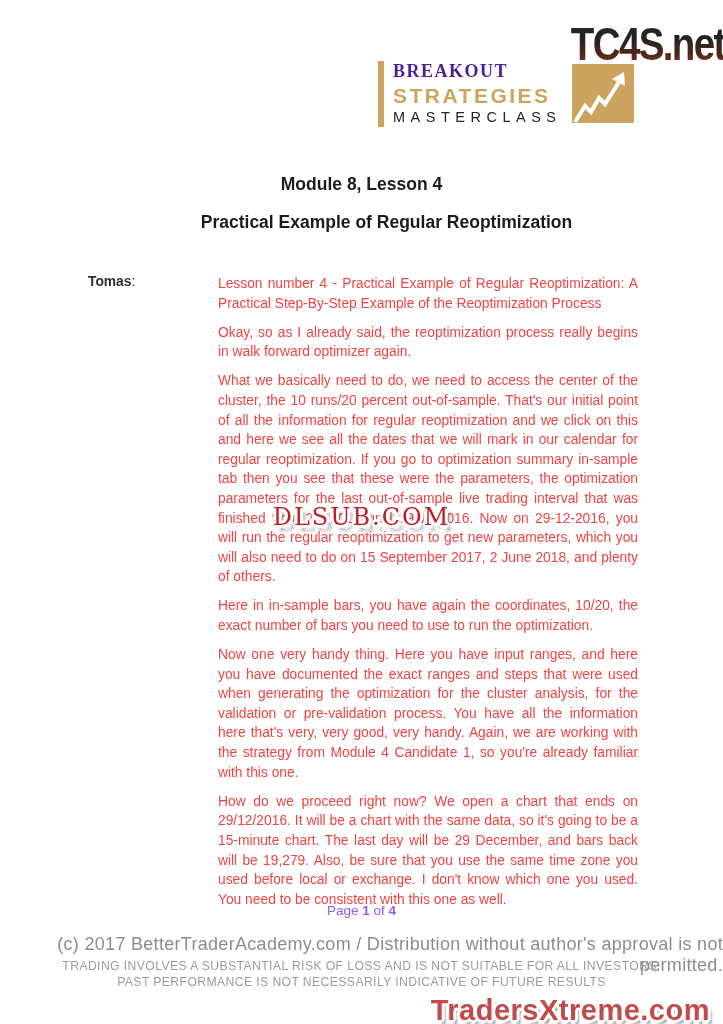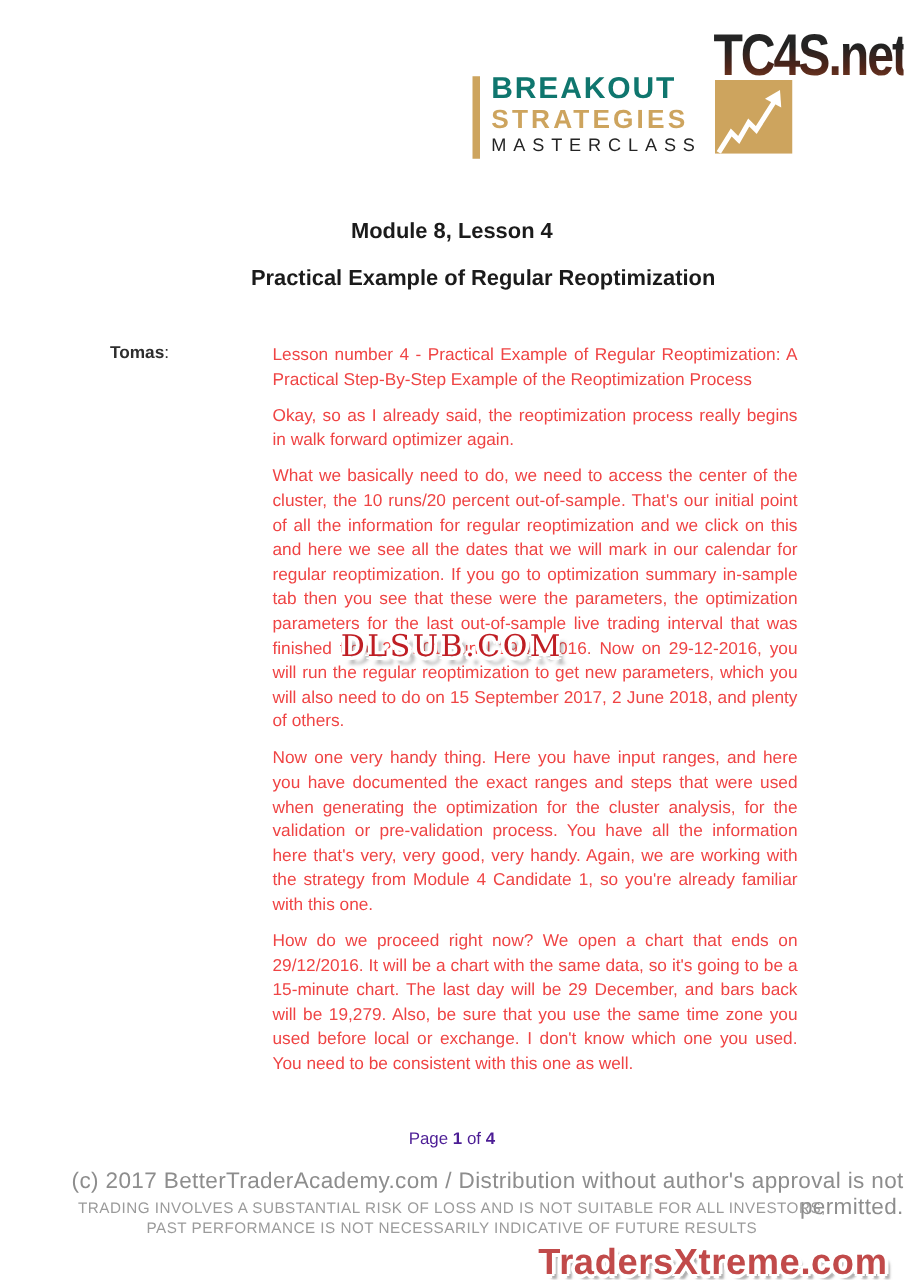--- a/index.html
+++ b/index.html
@@ -18,21 +18,21 @@
     font-size:47px;font-weight:bold;letter-spacing:-2px;
     transform:scaleX(.82);transform-origin:100% 50%;
     background:linear-gradient(to bottom,#2c2c2c 0%,#222222 38%,#4e251a 68%,#8a4527 100%);
     -webkit-background-clip:text;background-clip:text;color:transparent;
     white-space:nowrap;
   }
 
   
   .logo{position:absolute;left:378px;top:44px;display:flex;align-items:flex-start;}
   .logo-bar{width:6px;height:66px;margin-top:3px;margin-right:9px;}
-  .logo-l1{font-size:24px;font-weight:800;letter-spacing:1.5px;color:#0f766e;line-height:26px;}
+  .logo-l1{font-size:18px;font-weight:800;letter-spacing:1.5px;color:#4c1d95;line-height:26px;font-family:Liberation Serif, serif;}
   .logo-l2{font-size:21px;font-weight:800;letter-spacing:2.5px;line-height:23px;}
   .logo-l3{font-size:14.5px;font-weight:400;letter-spacing:5.5px;color:#242424;line-height:21px;}
   .logo-square{width:62px;height:59px;margin-left:11px;margin-top:6px;position:relative;}
   .logo-square svg{position:absolute;left:0;top:0;}
 
   
   .title-line{position:absolute;left:0;width:100%;text-align:center;
     font-size:17.5px;font-weight:bold;color:#1b1b1b;}
   .title-1{top:160px;}
   .title-2{top:198px;padding-left:25px;}
@@ -57,21 +57,21 @@
     text-shadow:
       -2px -2px 0 #ffffff, 2px -2px 0 #ffffff,
       -2px  2px 0 #ffffff, 2px  2px 0 #ffffff,
       -3px  0   0 #ffffff, 3px  0   0 #ffffff,
        0   -3px 0 #ffffff, 0    3px 0 #ffffff,
        5px  6px 3px rgba(90,90,90,.55);
   }
 
   
   .pagenum{position:absolute;top:889px;left:0;width:100%;text-align:center;
-    font-size:13.5px;color:#4c1d95;}
+    font-size:13.5px;color:#8b5cf6;}
   .pagenum b{font-weight:bold;}
   .copyright{position:absolute;top:920px;left:0;width:100%;text-align:right;
     font-size:18px;color:#8d8d8d;letter-spacing:.3px;}
   .disclaimer{position:absolute;left:0;width:100%;text-align:center;
     font-size:12.2px;color:#9b9b9b;letter-spacing:.4px;}
   .disc-1{top:945px;}
   .disc-2{top:961px;}
 
   
   .traders{
@@ -111,20 +111,21 @@
 
   <div class="title-line title-1">Module 8, Lesson 4</div>
   <div class="title-line title-2">Practical Example of Regular Reoptimization</div>
 
   <div class="transcript">
     <div class="speaker-cell"><b>Tomas</b><span>:</span></div>
     <div class="paras">
       <p>Lesson number 4 - Practical Example of Regular Reoptimization: A Practical Step-By-Step Example of the Reoptimization Process</p>
       <p>Okay, so as I already said, the reoptimization process really begins in walk forward optimizer again.</p>
       <p>What we basically need to do, we need to access the center of the cluster, the 10 runs/20 percent out-of-sample. That's our initial point of all the information for regular reoptimization and we click on this and here we see all the dates that we will mark in our calendar for regular reoptimization. If you go to optimization summary in-sample tab then you see that these were the parameters, the optimization parameters for the last out-of-sample live trading interval that was finished from 2-9-2016 until 29-12-2016. Now on 29-12-2016, you will run the regular reoptimization to get new parameters, which you will also need to do on 15 September 2017, 2 June 2018, and plenty of others.</p>
+      <p>Here in in-sample bars, you have again the coordinates, 10/20, the exact number of bars you need to use to run the optimization.</p>
       <p>Now one very handy thing. Here you have input ranges, and here you have documented the exact ranges and steps that were used when generating the optimization for the cluster analysis, for the validation or pre-validation process. You have all the information here that's very, very good, very handy. Again, we are working with the strategy from Module 4 Candidate 1, so you're already familiar with this one.</p>
       <p>How do we proceed right now? We open a chart that ends on 29/12/2016. It will be a chart with the same data, so it's going to be a 15-minute chart. The last day will be 29 December, and bars back will be 19,279. Also, be sure that you use the same time zone you used before local or exchange. I don't know which one you used. You need to be consistent with this one as well.</p>
     </div>
   </div>
 
   <div class="dlsub" style="color: rgb(191, 30, 36);">DLSUB.COM</div>
 
   <div class="pagenum">
     <span>Page</span>
     <b>1</b>

